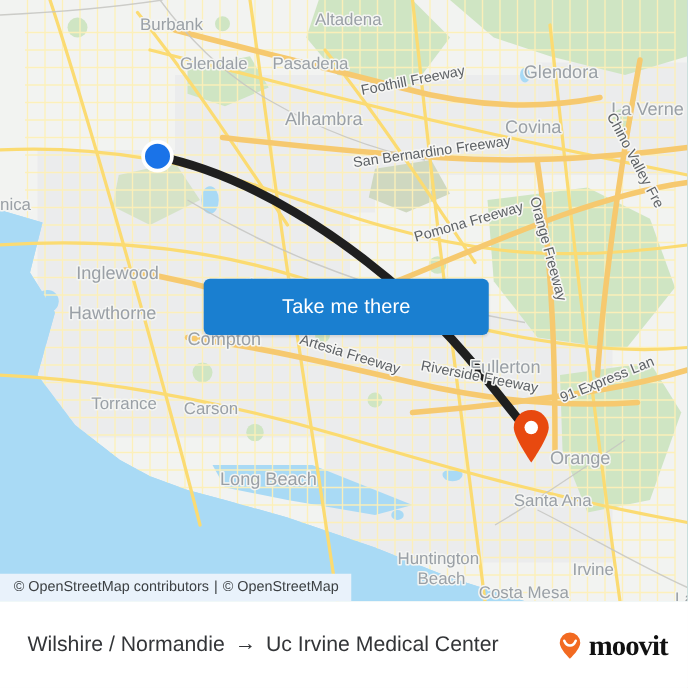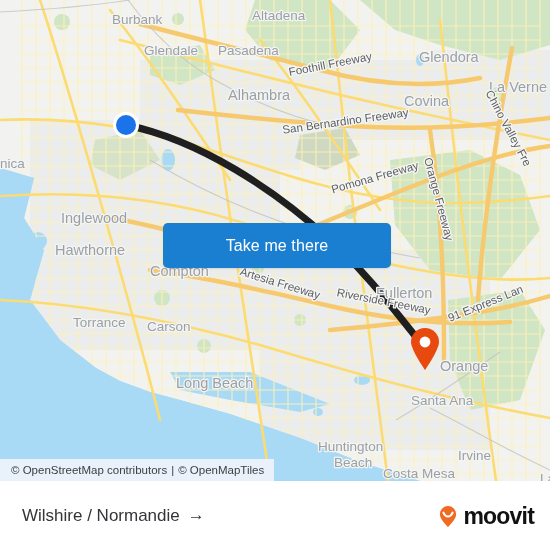--- a/index.html
+++ b/index.html
@@ -139,21 +139,21 @@
   }
 
   
   #moovit-logo {
     display: flex;
     align-items: center;
     gap: 2px;
     flex: 0 0 auto;
   }
   #moovit-logo .wordmark {
-    font-family: Liberation Sans, sans-serif;
+    font-family: Liberation Serif, serif;
     font-size: 23px;
     font-weight: bold;
     color: #111111;
     letter-spacing: -0.8px;
     line-height: 1;
     position: relative;
     top: 1px;
   }
 </style>
 </head>
@@ -380,28 +380,29 @@
           <circle cx="0" cy="-6" r="5.4" fill="#ffffff"></circle>
         </g>
       </g>
     </svg>
 
     <button id="take-me-there">Take me there</button>
 
     <div id="attribution" style="width: auto; max-width: 550px;">
       <span>© OpenStreetMap contributors</span>
       <span class="sep">|</span>
-      <span>© OpenMapTiles</span>
+      <span>© OpenStreetMap</span>
     </div>
   </div>
 
   <div id="bottom-bar">
     <div id="route-summary">
       <span>Wilshire / Normandie</span>
       <span class="arrow">→</span>
+      <span>Uc Irvine Medical Center</span>
     </div>
 
     <div id="moovit-logo">
       <svg width="26" height="26" viewBox="0 0 26 26">
         <path d="M13,3 A8.2,8.2 0 0 0 4.8,11.2 C4.8,16.3 13,24 13,24 C13,24 21.2,16.3 21.2,11.2 A8.2,8.2 0 0 0 13,3 Z" fill="#f26a21"></path>
         <path d="M8.4,9.6 C8.4,9.6 9.9,13.4 13,13.4 C16.1,13.4 17.6,9.6 17.6,9.6" fill="none" stroke="#ffffff" stroke-width="2" stroke-linecap="round"></path>
       </svg>
       <span class="wordmark">moovit</span>
     </div>
   </div>

